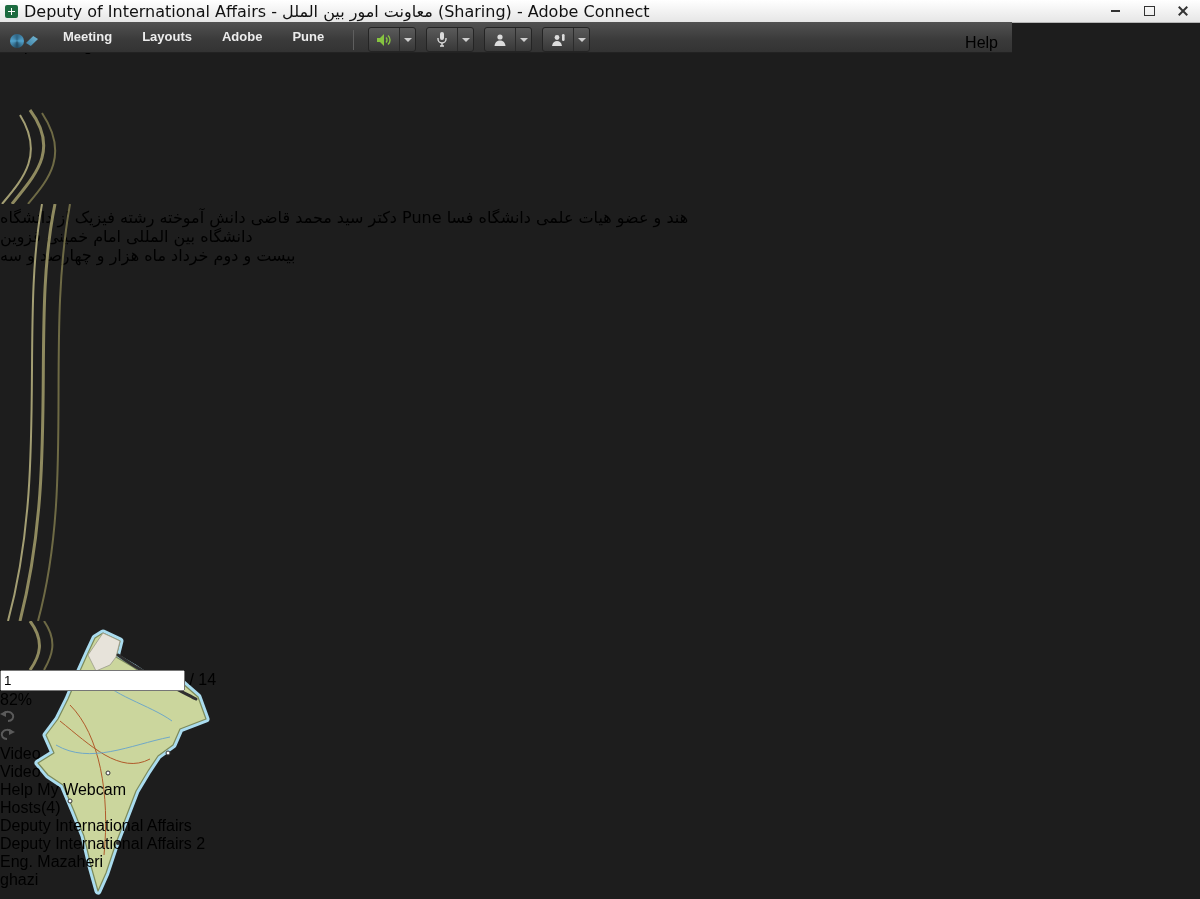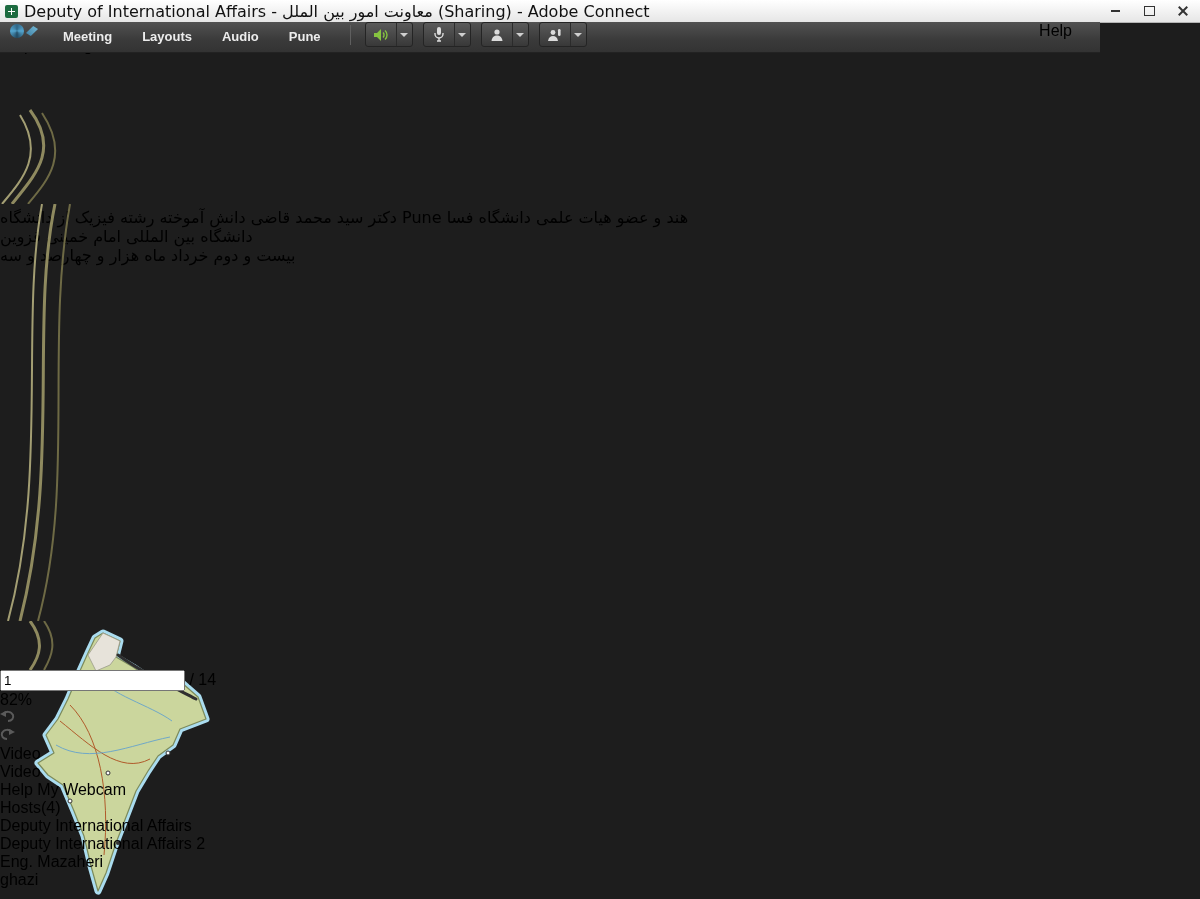--- a/index.html
+++ b/index.html
@@ -14,37 +14,37 @@
       linear-gradient(#fff,#fff) 50% 0/1px 100% no-repeat,
       linear-gradient(#fff,#fff) 0 50%/100% 1px no-repeat}
   .win-btns{margin-left:auto;display:flex}
   .win-btn{width:34px;height:21px;display:flex;align-items:center;justify-content:center;cursor:default}
   .glyph-min{width:9px;height:2px;background:#333}
   .glyph-max{width:9px;height:8px;border:1.5px solid #333}
   .glyph-close{position:relative;width:10px;height:10px}
   .glyph-close::before,.glyph-close::after{content:"";position:absolute;left:4px;top:-1px;width:2px;height:12px;background:#333}
   .glyph-close::before{transform:rotate(45deg)}.glyph-close::after{transform:rotate(-45deg)}
   
-  .menubar{position:absolute;left:0;top:22px;width:1100px;height:30px;
+  .menubar{position:absolute;left:0;top:22px;width:1012px;height:30px;
            background:linear-gradient(#525252,#3a3a3a 60%,#333);border-bottom:1px solid #222;
-           display:flex;align-items:flex-start}
+           display:flex;align-items:flex-end}
   .cnx-logo{width:34px;height:20px;margin:0 6px 0 8px;position:relative;opacity:.85}
   .cnx-logo::before{content:"";position:absolute;left:2px;top:2px;width:14px;height:14px;border-radius:50%;
       background:conic-gradient(#2c6a8f,#57b7e8,#1c4a66,#57b7e8,#2c6a8f)}
   .cnx-logo::after{content:"";position:absolute;left:18px;top:4px;width:12px;height:10px;
       background:linear-gradient(45deg,#3d8ab5,#7fd0f2);clip-path:polygon(0 70%,60% 0,100% 30%,40% 100%)}
   .menu-item{color:#ececec;font-weight:bold;font-size:13px;padding:0 15px;line-height:30px;cursor:default}
   .av-group{display:flex;align-items:center;margin-left:14px;gap:10px}
   .av-sep{width:1px;height:20px;background:#5f5f5f;margin-right:4px}
   .av-btn{display:flex;height:23px;border:1px solid #242424;border-radius:3px;overflow:hidden;
           background:linear-gradient(#5a5a5a,#383838)}
   .av-main{width:30px;display:flex;align-items:center;justify-content:center}
   .av-drop{width:15px;display:flex;align-items:center;justify-content:center;border-left:1px solid #2b2b2b}
   .av-caret{width:0;height:0;border-left:4px solid transparent;border-right:4px solid transparent;border-top:4px solid #cfcfcf}
-  .mb-right{margin-left:auto;display:flex;align-items:center;gap:14px;padding-right:14px}
+  .mb-right{margin-left:auto;display:flex;align-items:center;gap:14px;}
   .rec-dot{width:12px;height:12px;border-radius:50%;background:radial-gradient(circle at 35% 30%,#ff7a6e,#d populate?e};background:#e23b2e}
   .mb-sep{width:1px;height:18px;background:#5f5f5f}
   .help-label{color:#f0f0f0;font-weight:bold;font-size:13px}
   .sig-bars{display:flex;align-items:flex-end;gap:1px}
   .sig-bars i{width:3px;background:#5fbf3f;display:block}
   
   .pod{position:absolute;border:1px solid #121212;border-radius:4px;background:#999;overflow:hidden;
        box-shadow:0 0 0 1px #000}
   .pod-h{height:27px;background:linear-gradient(#fdfdfd,#d6d6d6);border-bottom:1px solid #9a9a9a;
          display:flex;align-items:center;font-size:13px;color:#3a3a3a;padding:0 8px;gap:6px}
@@ -193,21 +193,21 @@
         <div class="glyph-close"></div>
       </div>
   </div>
 </div>
 
 <div class="menubar">
   <div class="cnx-logo"></div>
   <div style="display:flex">
       <span class="menu-item">Meeting</span>
       <span class="menu-item">Layouts</span>
-      <span class="menu-item">Audio</span>
+      <span class="menu-item">Adobe</span>
       <span class="menu-item">Pune</span>
     </div>
   <div class="av-group">
     <div class="av-sep"></div>
     <div class="av-btn">
       <div class="av-main">
         <svg width="16" height="14" viewBox="0 0 16 14">
             <polygon points="1,5 4,5 8,1 8,13 4,9 1,9" fill="#86c440"></polygon>
             <path d="M10 4.5a3.5 3.5 0 0 1 0 5M12 2.5a6 6 0 0 1 0 9" stroke="#86c440" stroke-width="1.4" fill="none"></path>
           </svg>

